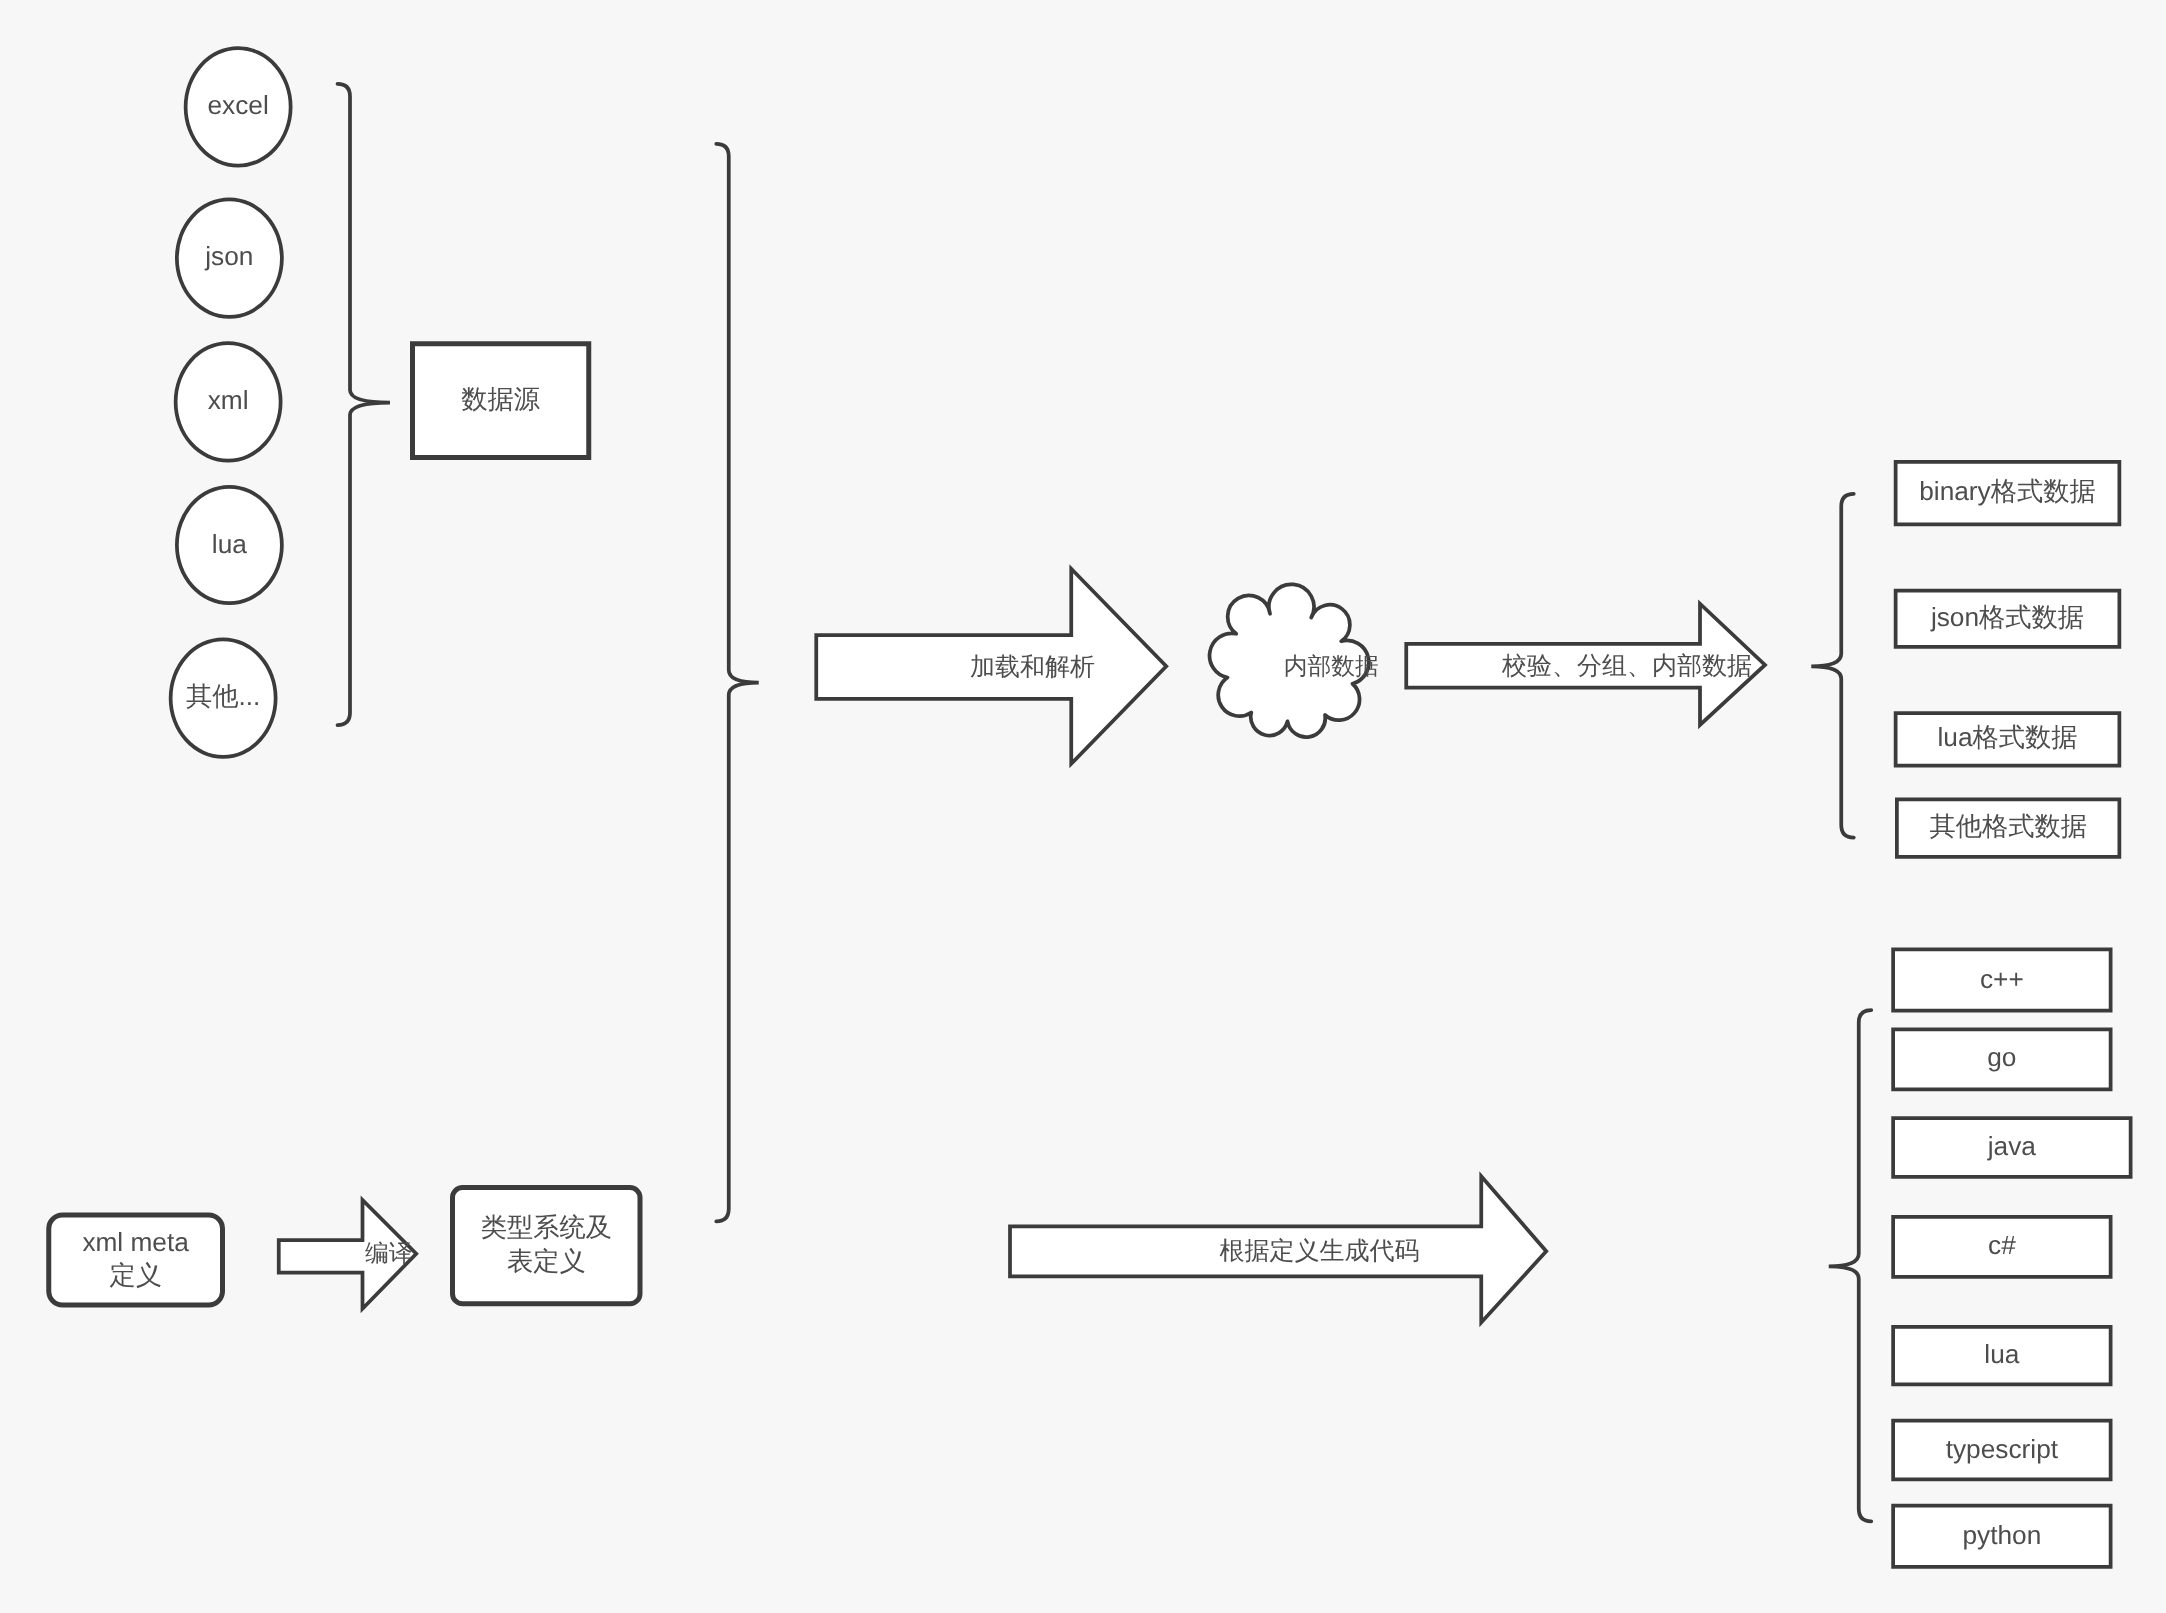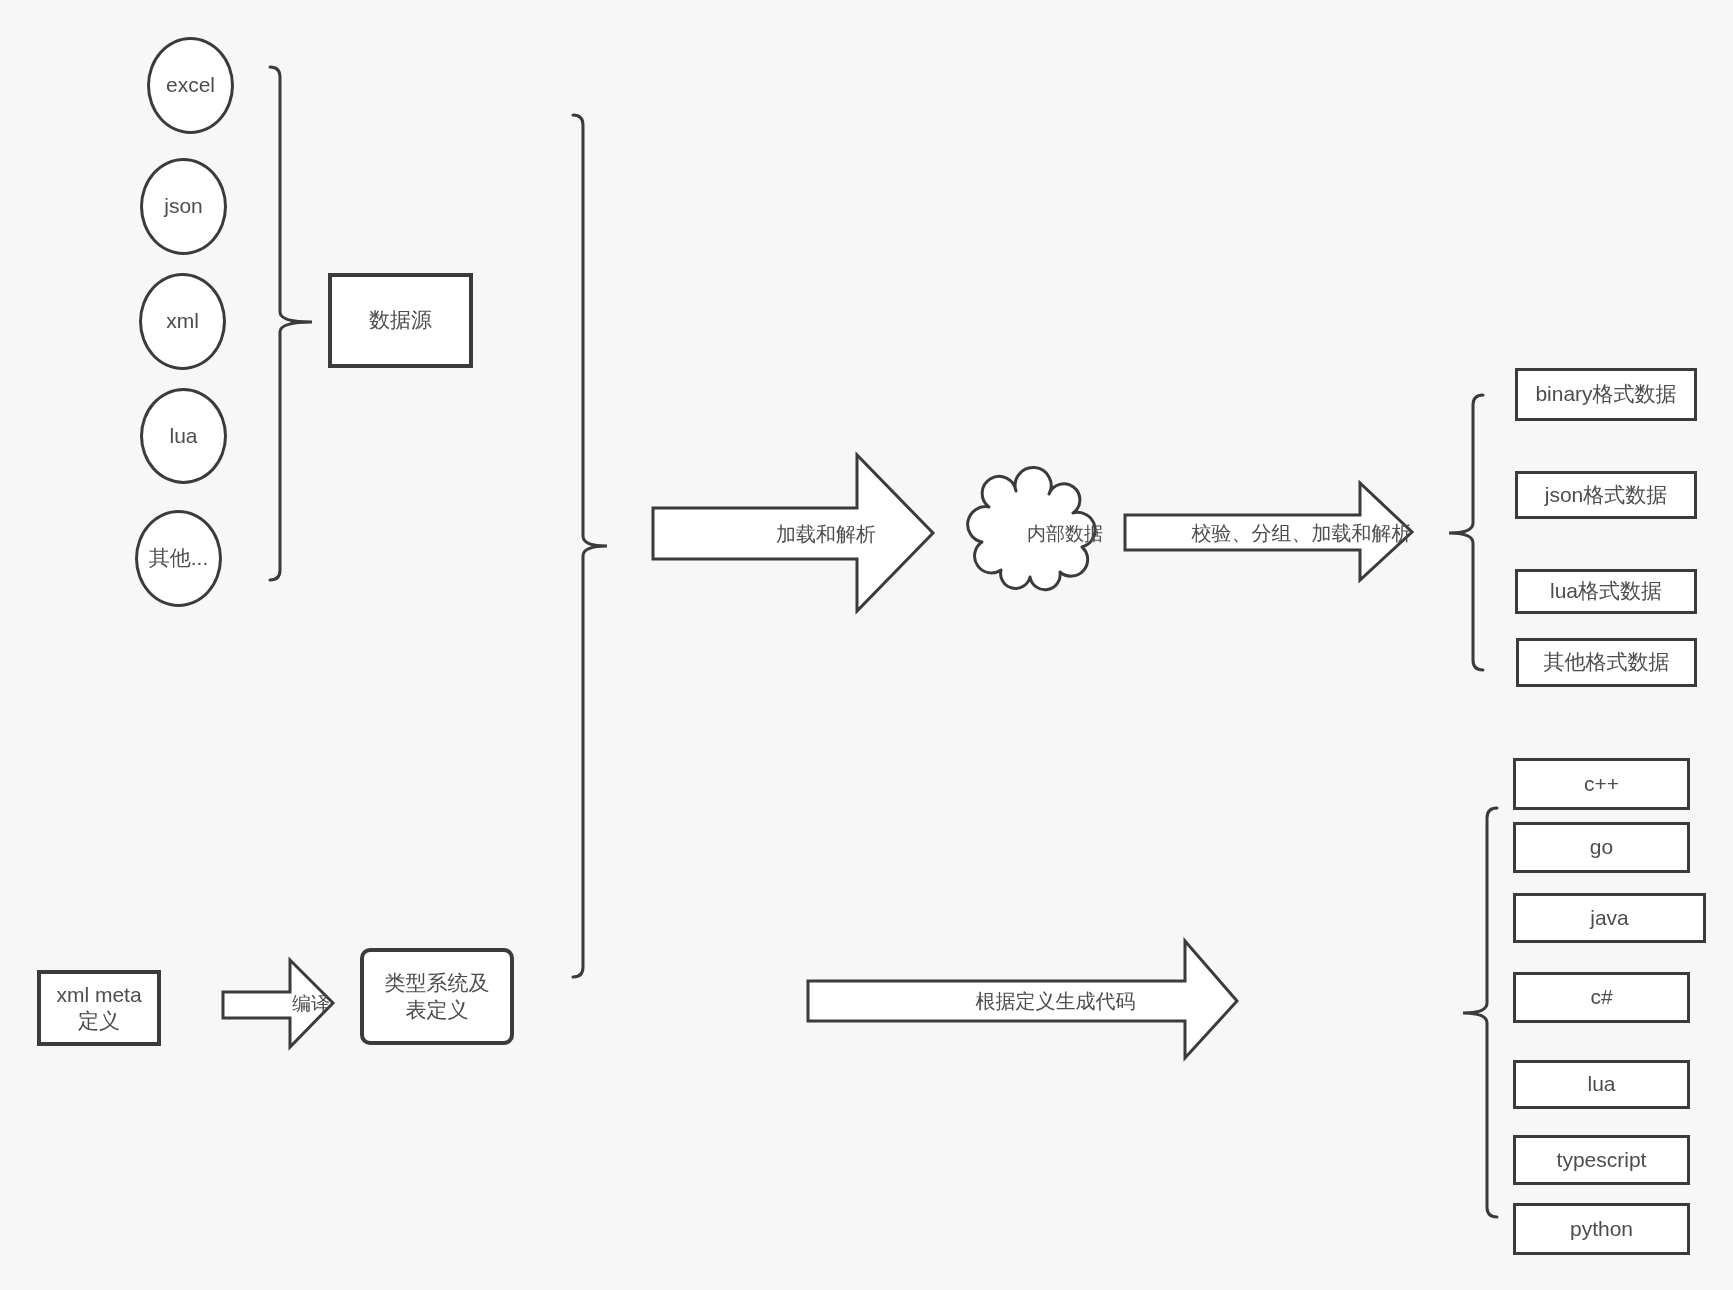--- a/index.html
+++ b/index.html
@@ -63,30 +63,30 @@
   <div class="node ellipse" style="left:147px;top:37px;width:87px;height:97px;">excel</div>
   <div class="node ellipse" style="left:140px;top:158px;width:87px;height:97px;">json</div>
   <div class="node ellipse" style="left:139px;top:273px;width:87px;height:97px;">xml</div>
   <div class="node ellipse" style="left:140px;top:388px;width:87px;height:96px;">lua</div>
   <div class="node ellipse" style="left:135px;top:510px;width:87px;height:97px;">其他...</div>
 
   <div class="node thick" style="left:328px;top:273px;width:145px;height:95px;">数据源</div>
 
   <div class="lbl" style="left:653px;top:508px;width:280px;height:51px;">加载和解析</div>
   <div class="lbl" style="left:982px;top:516px;width:100px;height:36px;font-size:19px;">内部数据</div>
-  <div class="lbl" style="left:1125px;top:515px;width:287px;height:35px;">校验、分组、加载和解析</div>
+  <div class="lbl" style="left:1125px;top:515px;width:287px;height:35px;">校验、分组、内部数据</div>
   <div class="lbl" style="left:808px;top:981px;width:429px;height:40px;">根据定义生成代码</div>
   <div class="lbl" style="left:223px;top:990px;width:110px;height:28px;font-size:19px;">编译</div>
 
   <div class="node" style="left:1515px;top:368px;width:182px;height:53px;">binary格式数据</div>
   <div class="node" style="left:1515px;top:471px;width:182px;height:48px;">json格式数据</div>
   <div class="node" style="left:1515px;top:569px;width:182px;height:45px;">lua格式数据</div>
   <div class="node" style="left:1516px;top:638px;width:181px;height:49px;">其他格式数据</div>
 
-  <div class="node thick" style="left:37px;top:970px;width:124px;height:76px;">
+  <div class="node thick" style="left:37px;top:970px;width:143px;height:76px;border-radius:13px;">
     <span class="wrap" style="max-width:100px;display:inline-block;">xml meta定义</span>
   </div>
   <div class="node thick rounded" style="left:360px;top:948px;width:154px;height:97px;">
     <span class="wrap" style="max-width:118px;display:inline-block;">类型系统及表定义</span>
   </div>
 
   <div class="node" style="left:1513px;top:758px;width:177px;height:52px;">c++</div>
   <div class="node" style="left:1513px;top:822px;width:177px;height:51px;">go</div>
   <div class="node" style="left:1513px;top:893px;width:193px;height:50px;">java</div>
   <div class="node" style="left:1513px;top:972px;width:177px;height:51px;">c#</div>

